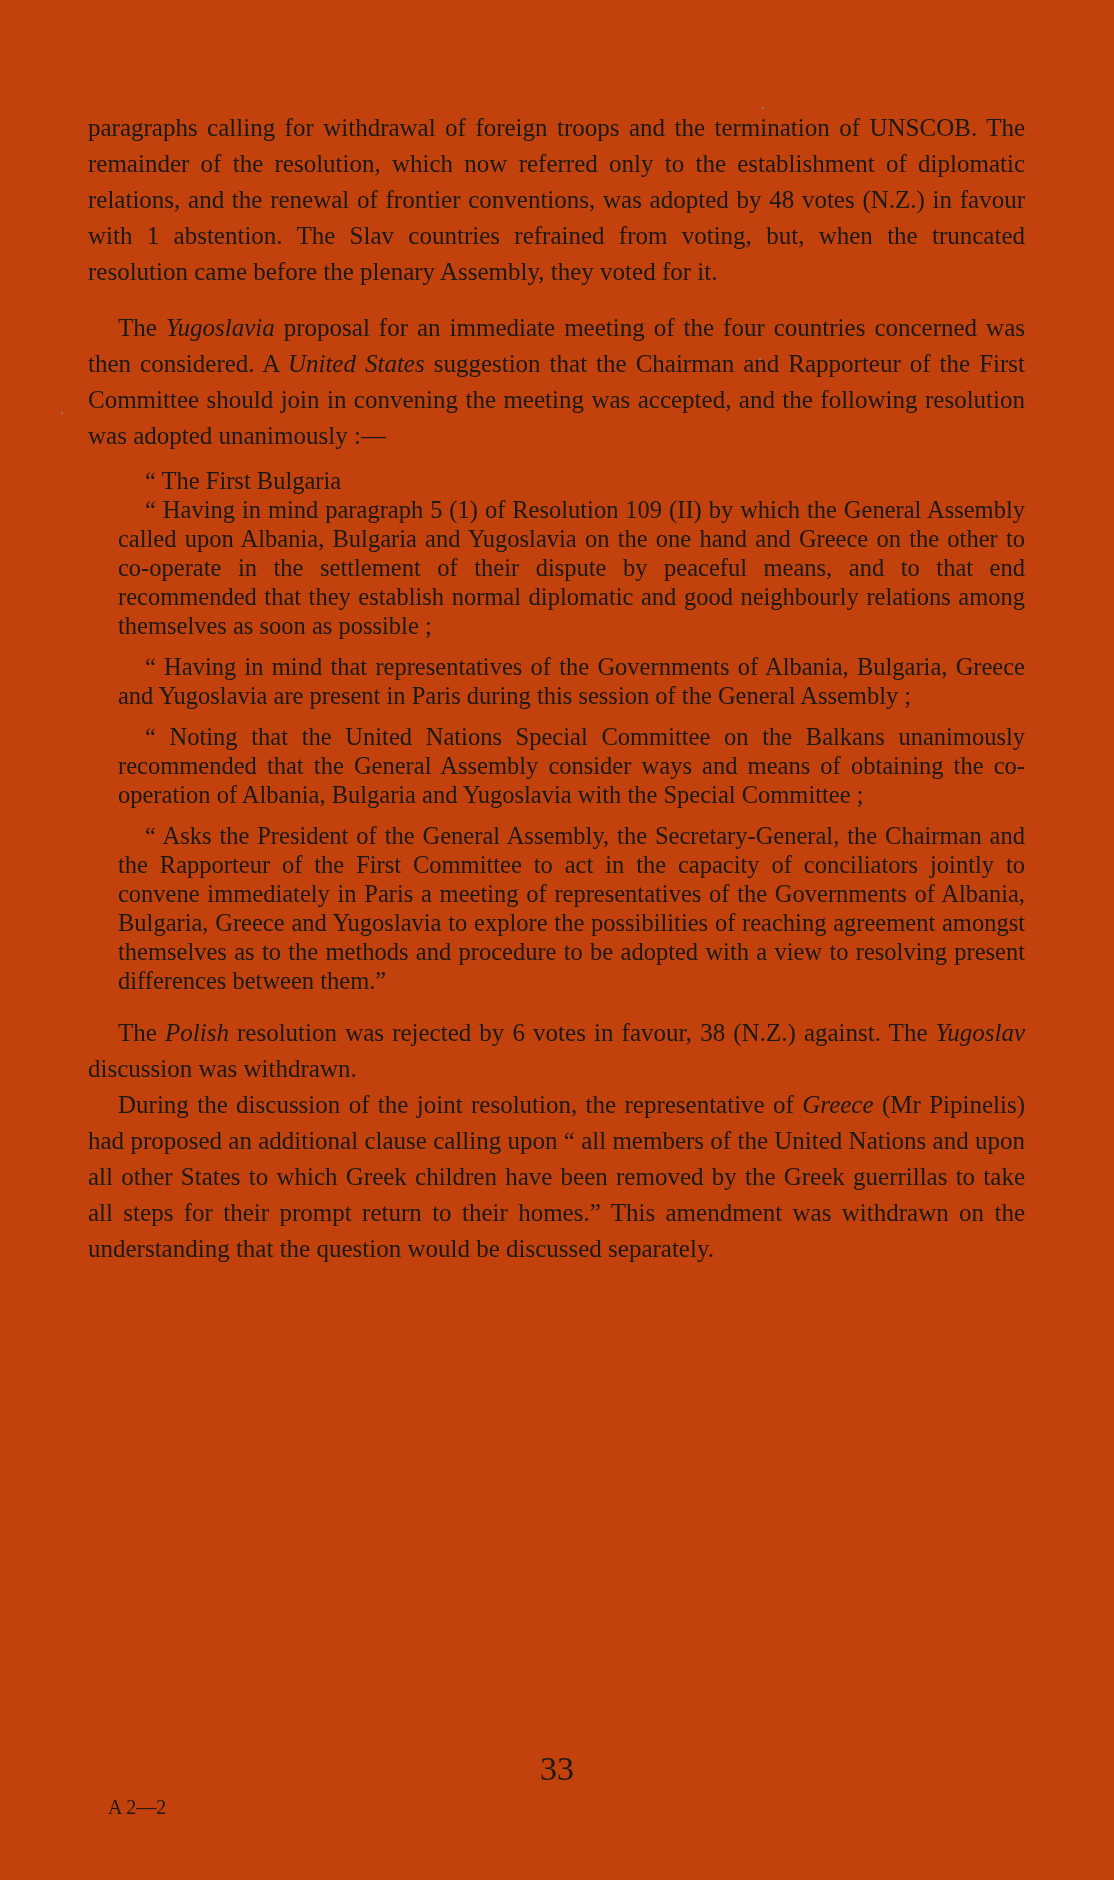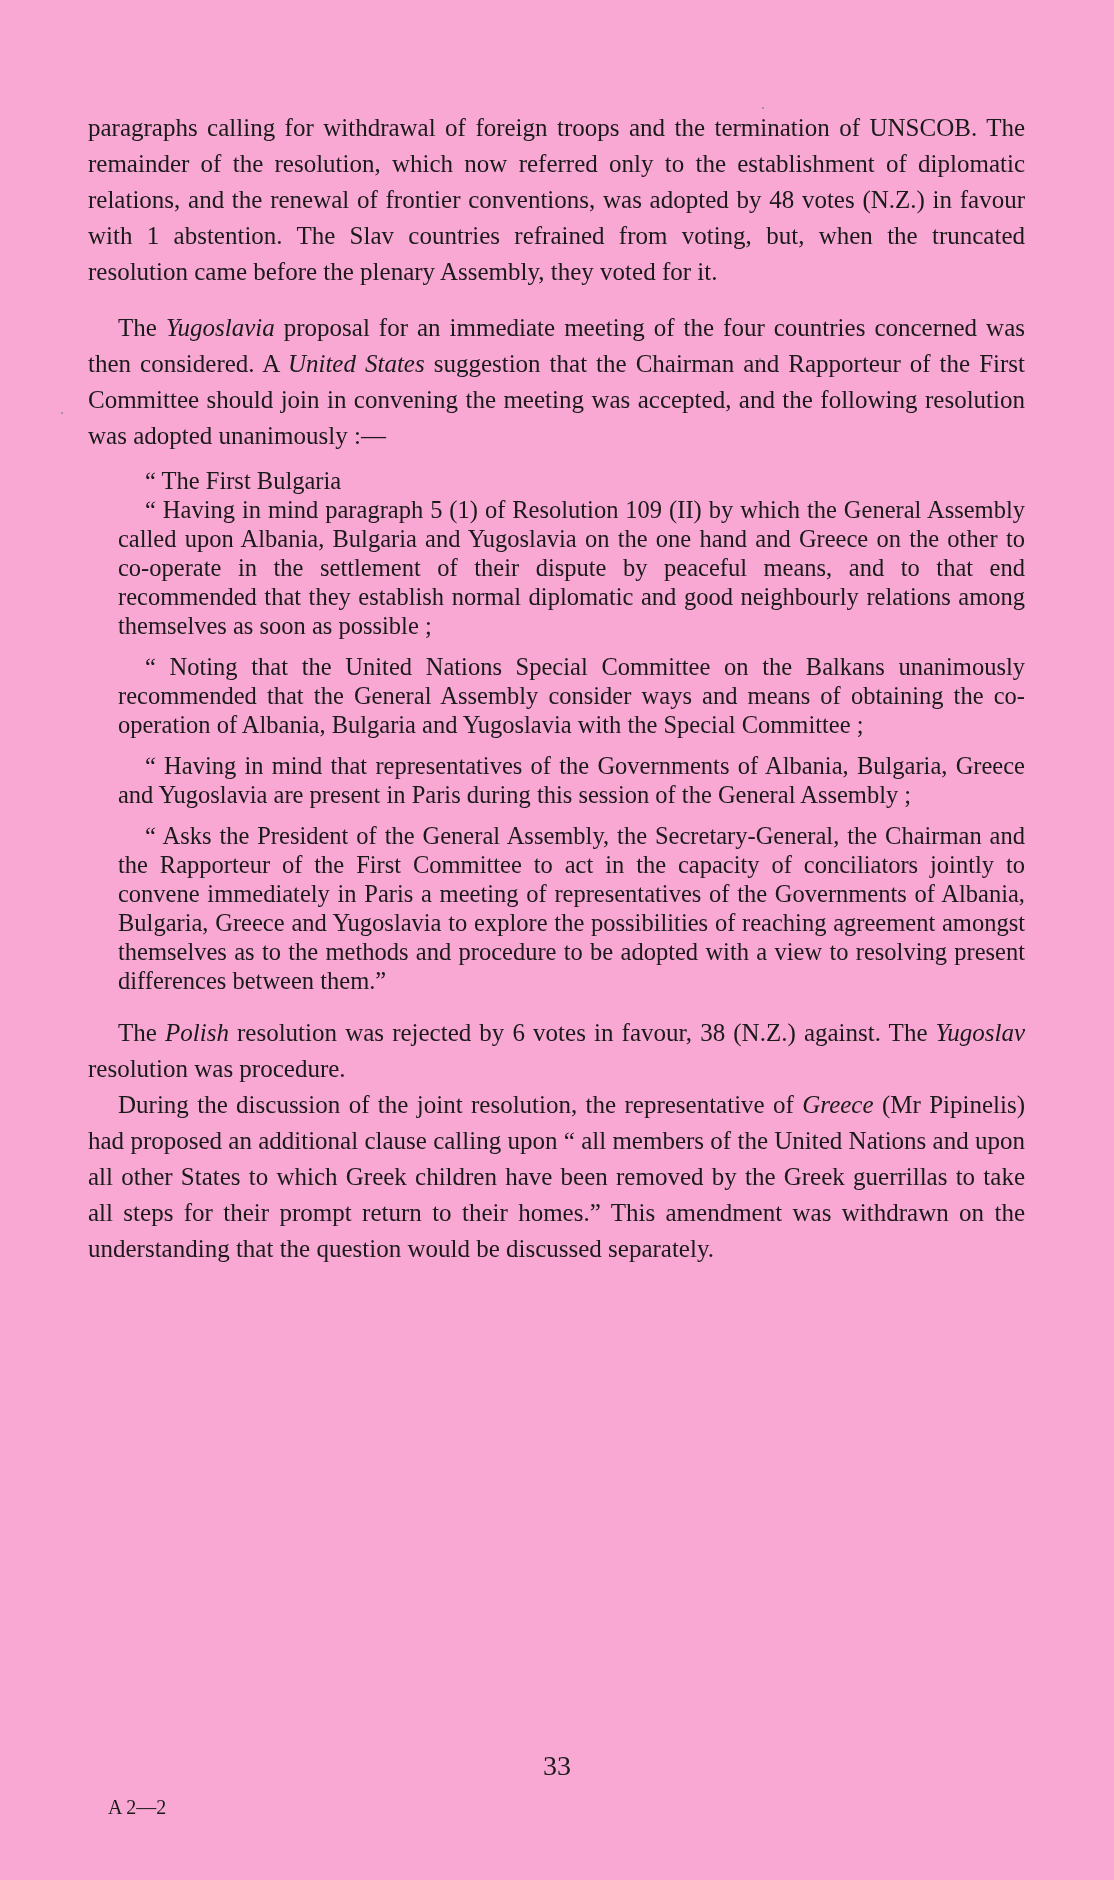--- a/index.html
+++ b/index.html
@@ -1,39 +1,39 @@
 <!DOCTYPE html>
 <html><head>
 <meta charset="utf-8">
 <style>
   html, body { margin: 0; padding: 0; background: #ffffff; }
   body { width: 1114px; height: 1880px; position: relative; overflow: hidden; }
   .page {
     position: absolute; left: 0; top: 0; width: 1114px; height: 1880px;
-    background: #f9a8d4;
+    background: #c2410c;
     font-family: "Liberation Serif", "DejaVu Serif", serif;
     color: #1a1a1a;
   }
   .col {
     position: absolute; left: 88px; top: 110px; width: 937px;
     font-size: 25px; line-height: 36px;
     text-align: justify;
   }
   .col p { margin: 0; }
   .para { text-indent: 30px; }
   .gap-lg { margin-top: 20px !important; }
   .gap-md { margin-top: 12px !important; }
   .quote { margin-left: 30px !important; font-size: 24.5px; line-height: 29px; }
   .quote.first { text-indent: 27px; }
   .heading { font-style: italic; margin-top: 38px !important; text-indent: 0; }
   em { font-style: italic; }
   .pageno {
     position: absolute; left: 0; width: 1114px; top: 1750px;
     text-align: center; font-family: "Liberation Serif", "DejaVu Serif", serif;
-    font-size: 28px; color: #1a1a1a;
+    font-size: 34px; color: #1a1a1a;
   }
   .signature {
     position: absolute; left: 108px; top: 1796px;
     font-family: "Liberation Serif", "DejaVu Serif", serif;
     font-size: 20px; color: #1a1a1a; text-align: center;
   }
   .speck { position: absolute; width: 2px; height: 2px; background: #888; border-radius: 1px; }
 </style>
 </head>
 <body>
@@ -41,26 +41,26 @@
 <div class="page">
   <div class="col">
 
     <p class="p1">paragraphs calling for withdrawal of foreign troops and the termination of UNSCOB.  The remainder of the resolution, which now referred only to the establishment of diplomatic relations, and the renewal of frontier conventions, was adopted by 48 votes (N.Z.) in favour with 1 abstention.  The Slav countries refrained from voting, but, when the truncated resolution came before the plenary Assembly, they voted for it.</p>
 
     <p class="para gap-lg"><span>The </span><em>Yugoslavia</em><span> proposal for an immediate meeting of the four countries concerned was then considered.  A </span><em>United States</em><span> suggestion that the Chairman and Rapporteur of the First Committee should join in convening the meeting was accepted, and the following resolution was adopted unanimously :—</span></p>
 
     <div>
       <p class="quote first gap-md">“ The First Bulgaria</p>
       <p class="quote first">“ Having in mind paragraph 5 (1) of Resolution 109 (II) by which the General Assembly called upon Albania, Bulgaria and Yugoslavia on the one hand and Greece on the other to co-operate in the settlement of their dispute by peaceful means, and to that end recommended that they establish normal diplomatic and good neighbourly relations among themselves as soon as possible ;</p>
+      <p class="quote first gap-md">“ Having in mind that representatives of the Governments of Albania, Bulgaria, Greece and Yugoslavia are present in Paris during this session of the General Assembly ;</p>
       <p class="quote first gap-md">“ Noting that the United Nations Special Committee on the Balkans unanimously recommended that the General Assembly consider ways and means of obtaining the co-operation of Albania, Bulgaria and Yugoslavia with the Special Committee ;</p>
-      <p class="quote first gap-md">“ Having in mind that representatives of the Governments of Albania, Bulgaria, Greece and Yugoslavia are present in Paris during this session of the General Assembly ;</p>
       <p class="quote first gap-md">“ Asks the President of the General Assembly, the Secretary-General, the Chairman and the Rapporteur of the First Committee to act in the capacity of conciliators jointly to convene immediately in Paris a meeting of representatives of the Governments of Albania, Bulgaria, Greece and Yugoslavia to explore the possibilities of reaching agreement amongst themselves as to the methods and procedure to be adopted with a view to resolving present differences between them.”</p>
     </div>
 
-    <p class="para gap-lg"><span>The </span><em>Polish</em><span> resolution was rejected by 6 votes in favour, 38 (N.Z.) against.  The </span><em>Yugoslav</em><span> resolution was procedure.</span></p>
+    <p class="para gap-lg"><span>The </span><em>Polish</em><span> resolution was rejected by 6 votes in favour, 38 (N.Z.) against.  The </span><em>Yugoslav</em><span> discussion was withdrawn.</span></p>
 
 
     <p class="para"><span>During the discussion of the joint resolution, the representative of </span><em>Greece</em><span> (Mr Pipinelis) had proposed an additional clause calling upon “ all members of the United Nations and upon all other States to which Greek children have been removed by the Greek guerrillas to take all steps for their prompt return to their homes.”  This amendment was withdrawn on the understanding that the question would be discussed separately.</span></p>
 
   </div>
 
   <div class="pageno">33</div>
   <div class="signature">A 2—2</div>
 
   <span class="speck" style="left:762px; top:107px;"></span>

